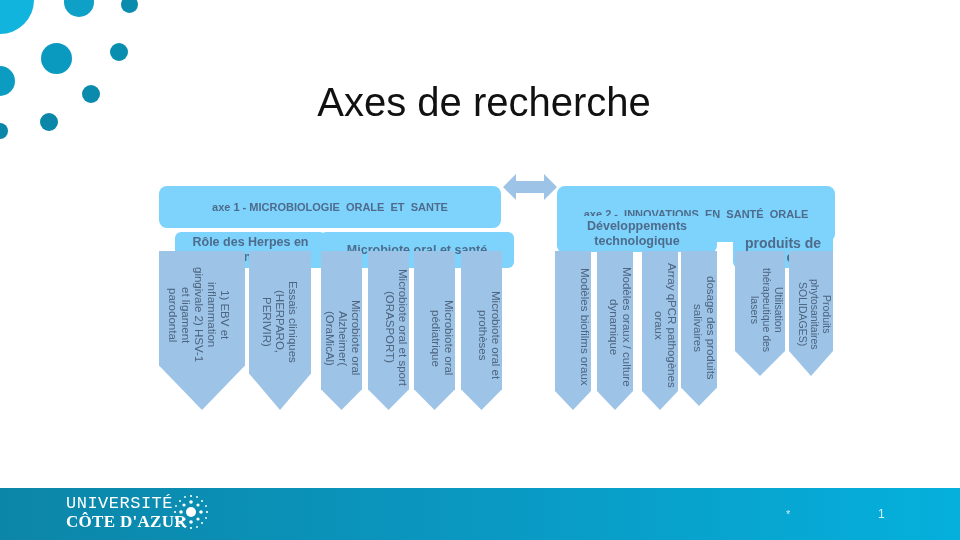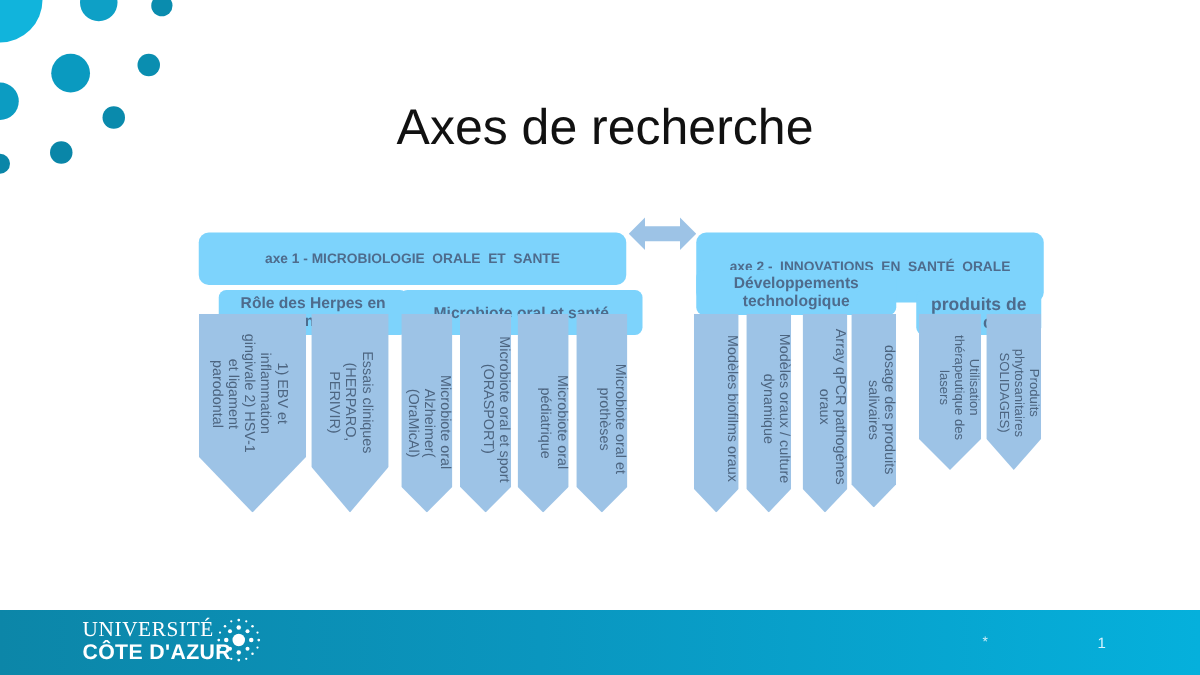--- a/index.html
+++ b/index.html
@@ -6,22 +6,22 @@
   body { width:960px; height:540px; position:relative; overflow:hidden; background:#ffffff; font-family:"Liberation Sans", sans-serif; }
   .dot { position:absolute; border-radius:50%; }
   .title { position:absolute; left:0; width:968px; top:80px; text-align:center; font-size:40px; color:#111; font-family:"Liberation Sans", sans-serif; }
   .box { position:absolute; background:#7dd3fc; border-radius:8px; display:flex; align-items:center; justify-content:center; text-align:center; color:#4a6a8a; box-sizing:border-box;margin-top:21px; }
   .axe { font-size:11px; font-weight:bold; color:#4e6b8c; }
   .sub { font-size:12.5px; font-weight:bold; color:#4e6b8c; line-height:15px; border-radius:6px; }
   .sub.small { font-size:14px; line-height:14px; }
   .chev { position:absolute; background:#9dc3e6; }
   .chev .txt { position:absolute; top:0; left:0; display:flex; align-items:flex-start; justify-content:center; writing-mode:vertical-rl; text-align:center; color:#4d6580; font-size:11.5px; line-height:13px; box-sizing:border-box; padding-top:10px; }
   .footer { position:absolute; left:0; top:488px; width:960px; height:52px; background:linear-gradient(90deg,#0c86a8 0%,#0a96bf 45%,#05b0dc 100%); }
-  .logo-l1 { position:absolute; left:66px; top:494px; color:#fff; font-size:17px; letter-spacing:0.5px; font-family:Liberation Serif, serif; }
-  .logo-l2 { position:absolute; left:66px; top:512px; color:#fff; font-size:17px; font-weight:bold; letter-spacing:0.3px; font-family:Liberation Sans, sans-serif; }
+  .logo-l1 { position:absolute; left:66px; top:494px; color:#fff; font-size:17px; letter-spacing:0.5px; font-family:Liberation Mono, monospace; }
+  .logo-l2 { position:absolute; left:66px; top:512px; color:#fff; font-size:17px; font-weight:bold; letter-spacing:0.3px; font-family:Liberation Serif, serif; }
   .logo-mark { position:absolute; left:172px; top:494px; width:38px; height:36px; }
   .foot-star { position:absolute; left:786px; top:508px; color:#cfeef8; font-size:11px; }
   .foot-num { position:absolute; left:878px; top:507px; color:#d6f3ff; font-size:12px; }
 </style>
 </head>
 <body>
 
 <div>
   <div class="dot" style="left:-34px;top:-34px;width:68px;height:68px;background:#11b4dc;"></div>
   <div class="dot" style="left:64px;top:-13px;width:30px;height:30px;background:#0ea0c6;"></div>

